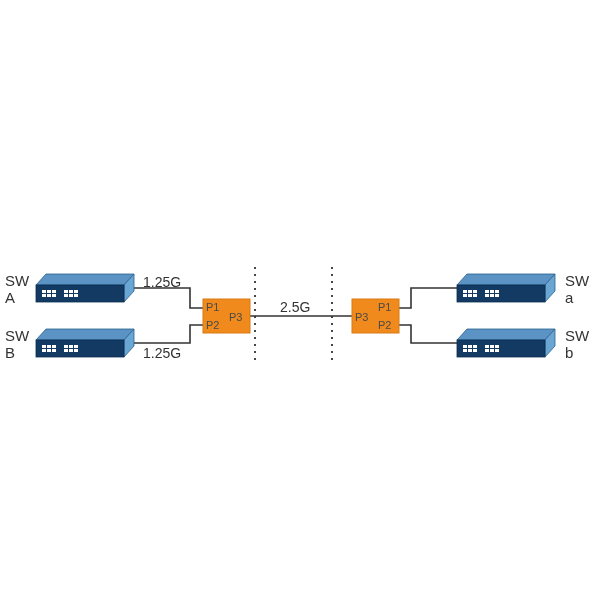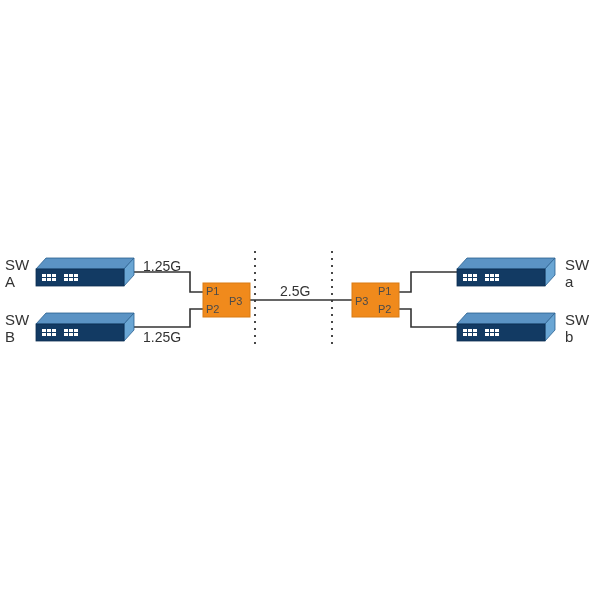--- a/index.html
+++ b/index.html
@@ -11,21 +11,21 @@
     width: 600px;
     height: 600px;
     font-family: "Liberation Sans", sans-serif;
     position: relative;
     overflow: hidden;
   }
 
   #diagram-root {
     position: absolute;
     left: 0;
-    top: 0;
+    top: 16px;
     width: 600px;
     height: 500px;
   }
 
   svg#diagram-svg {
     position: absolute;
     left: 0;
     top: 0;
     width: 600px;
     height: 600px;

